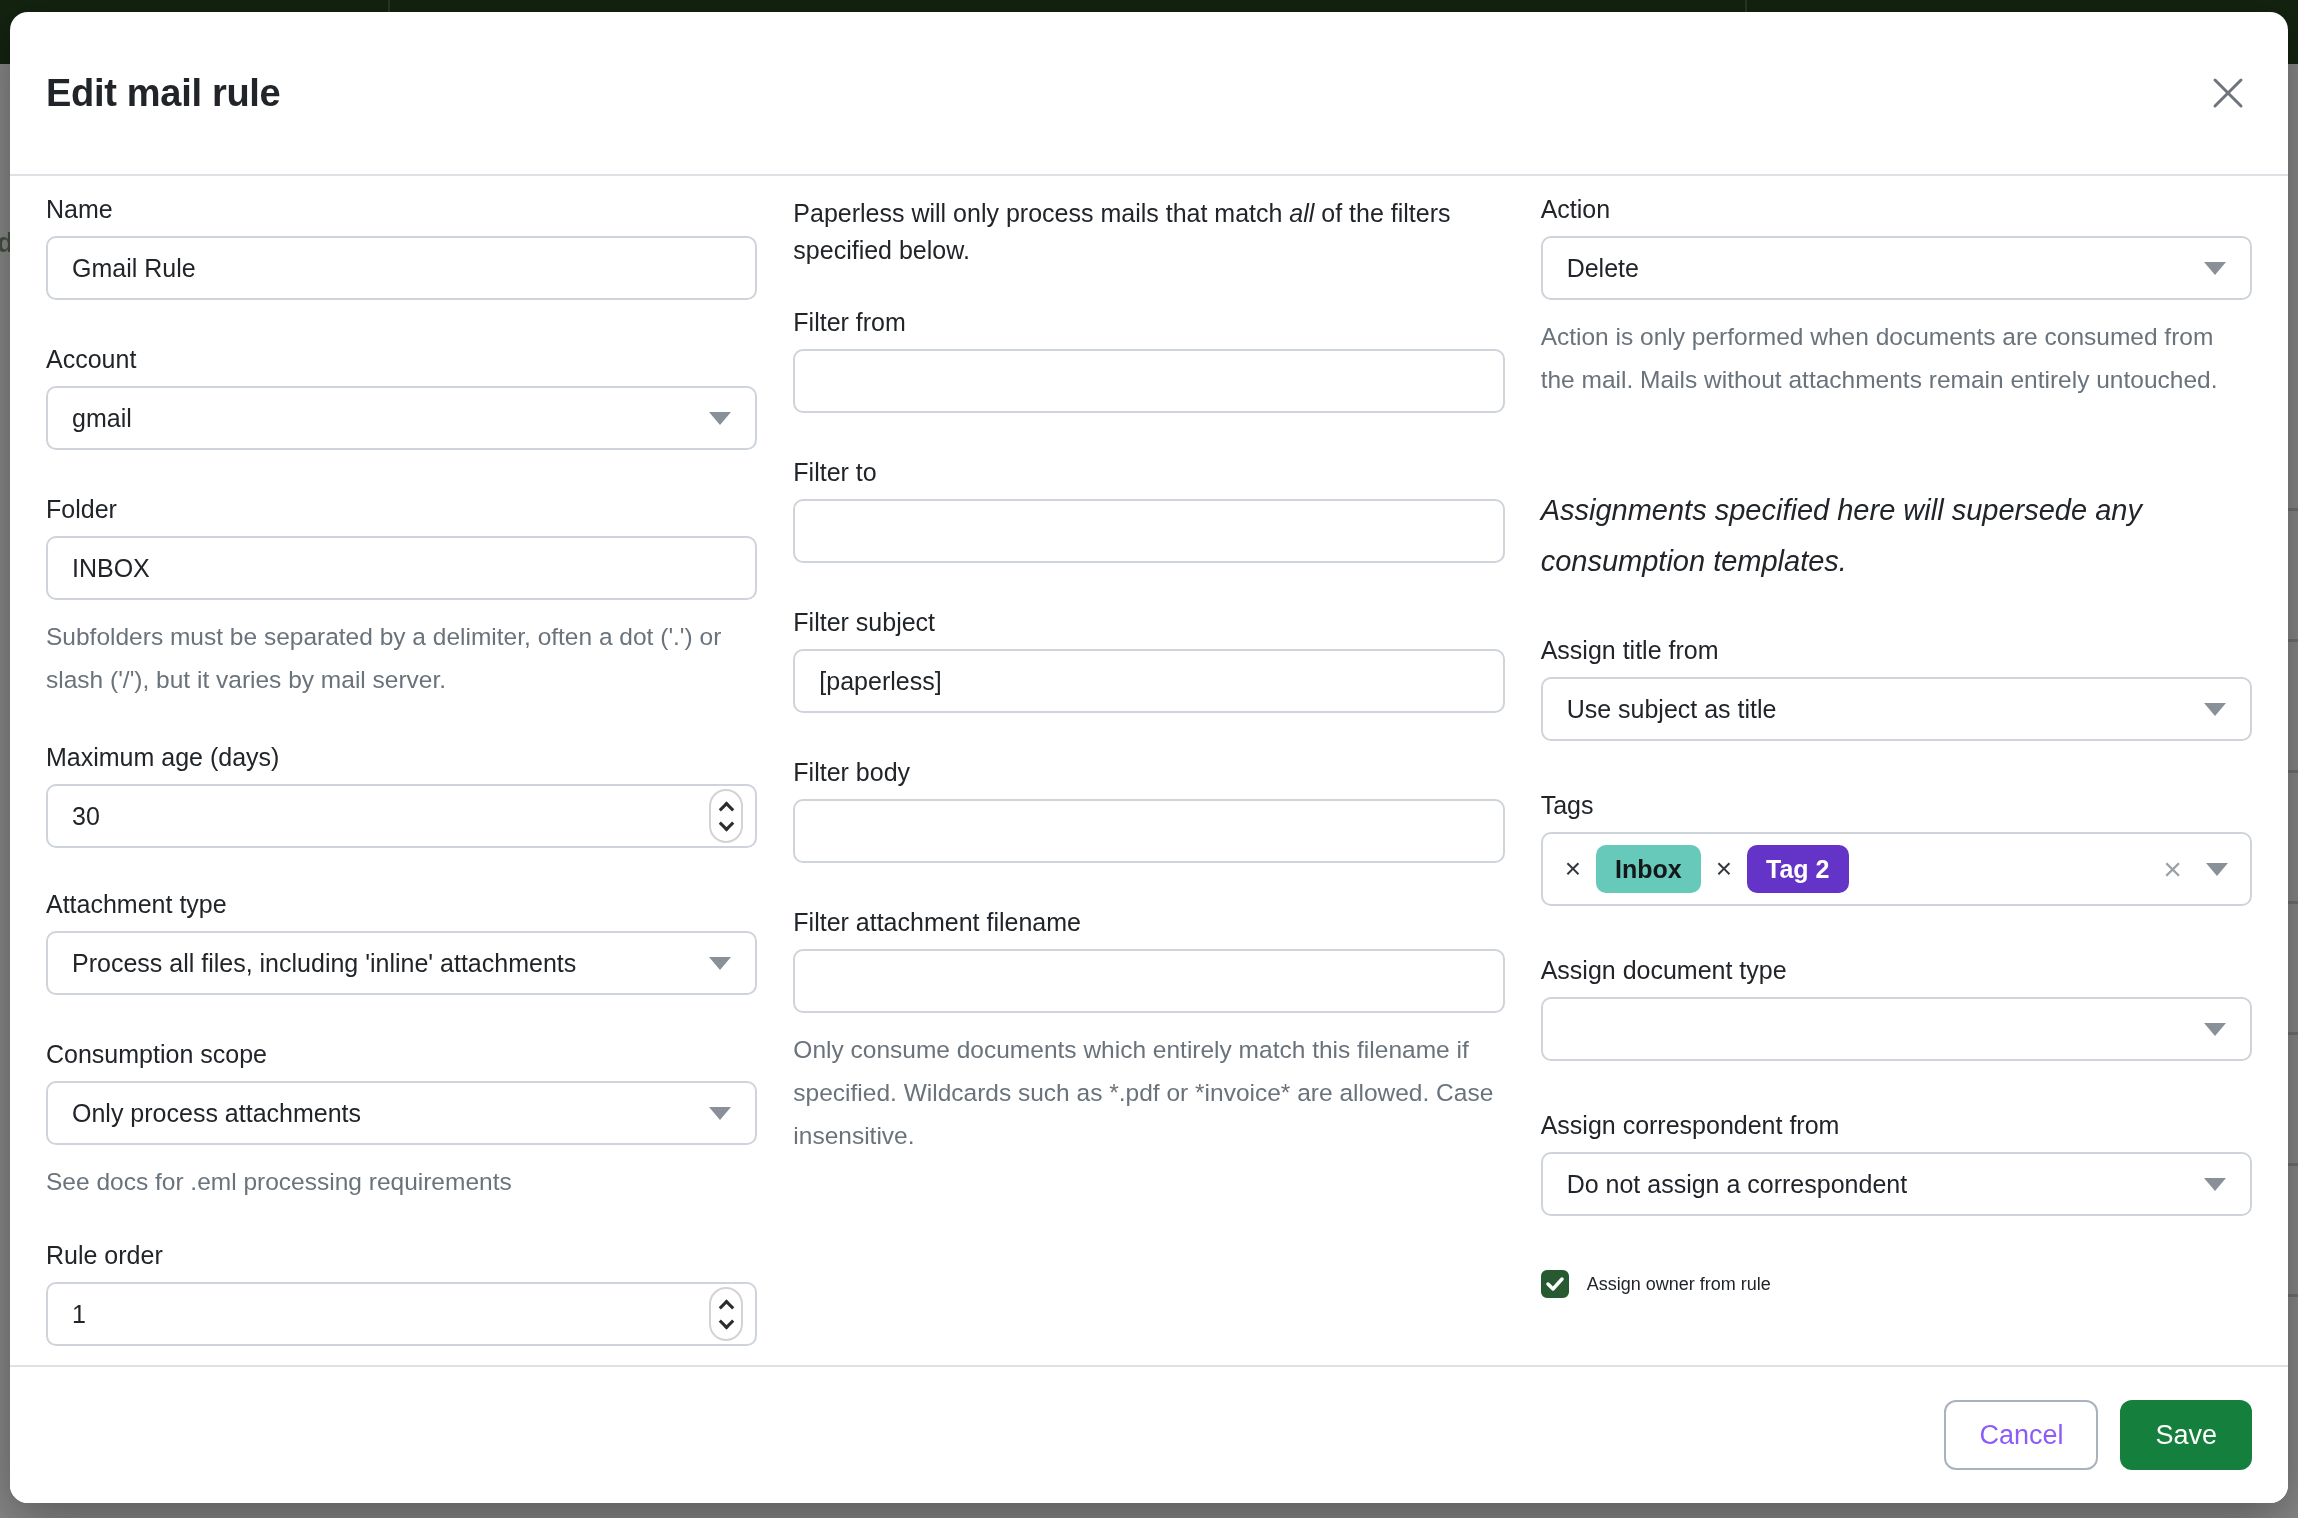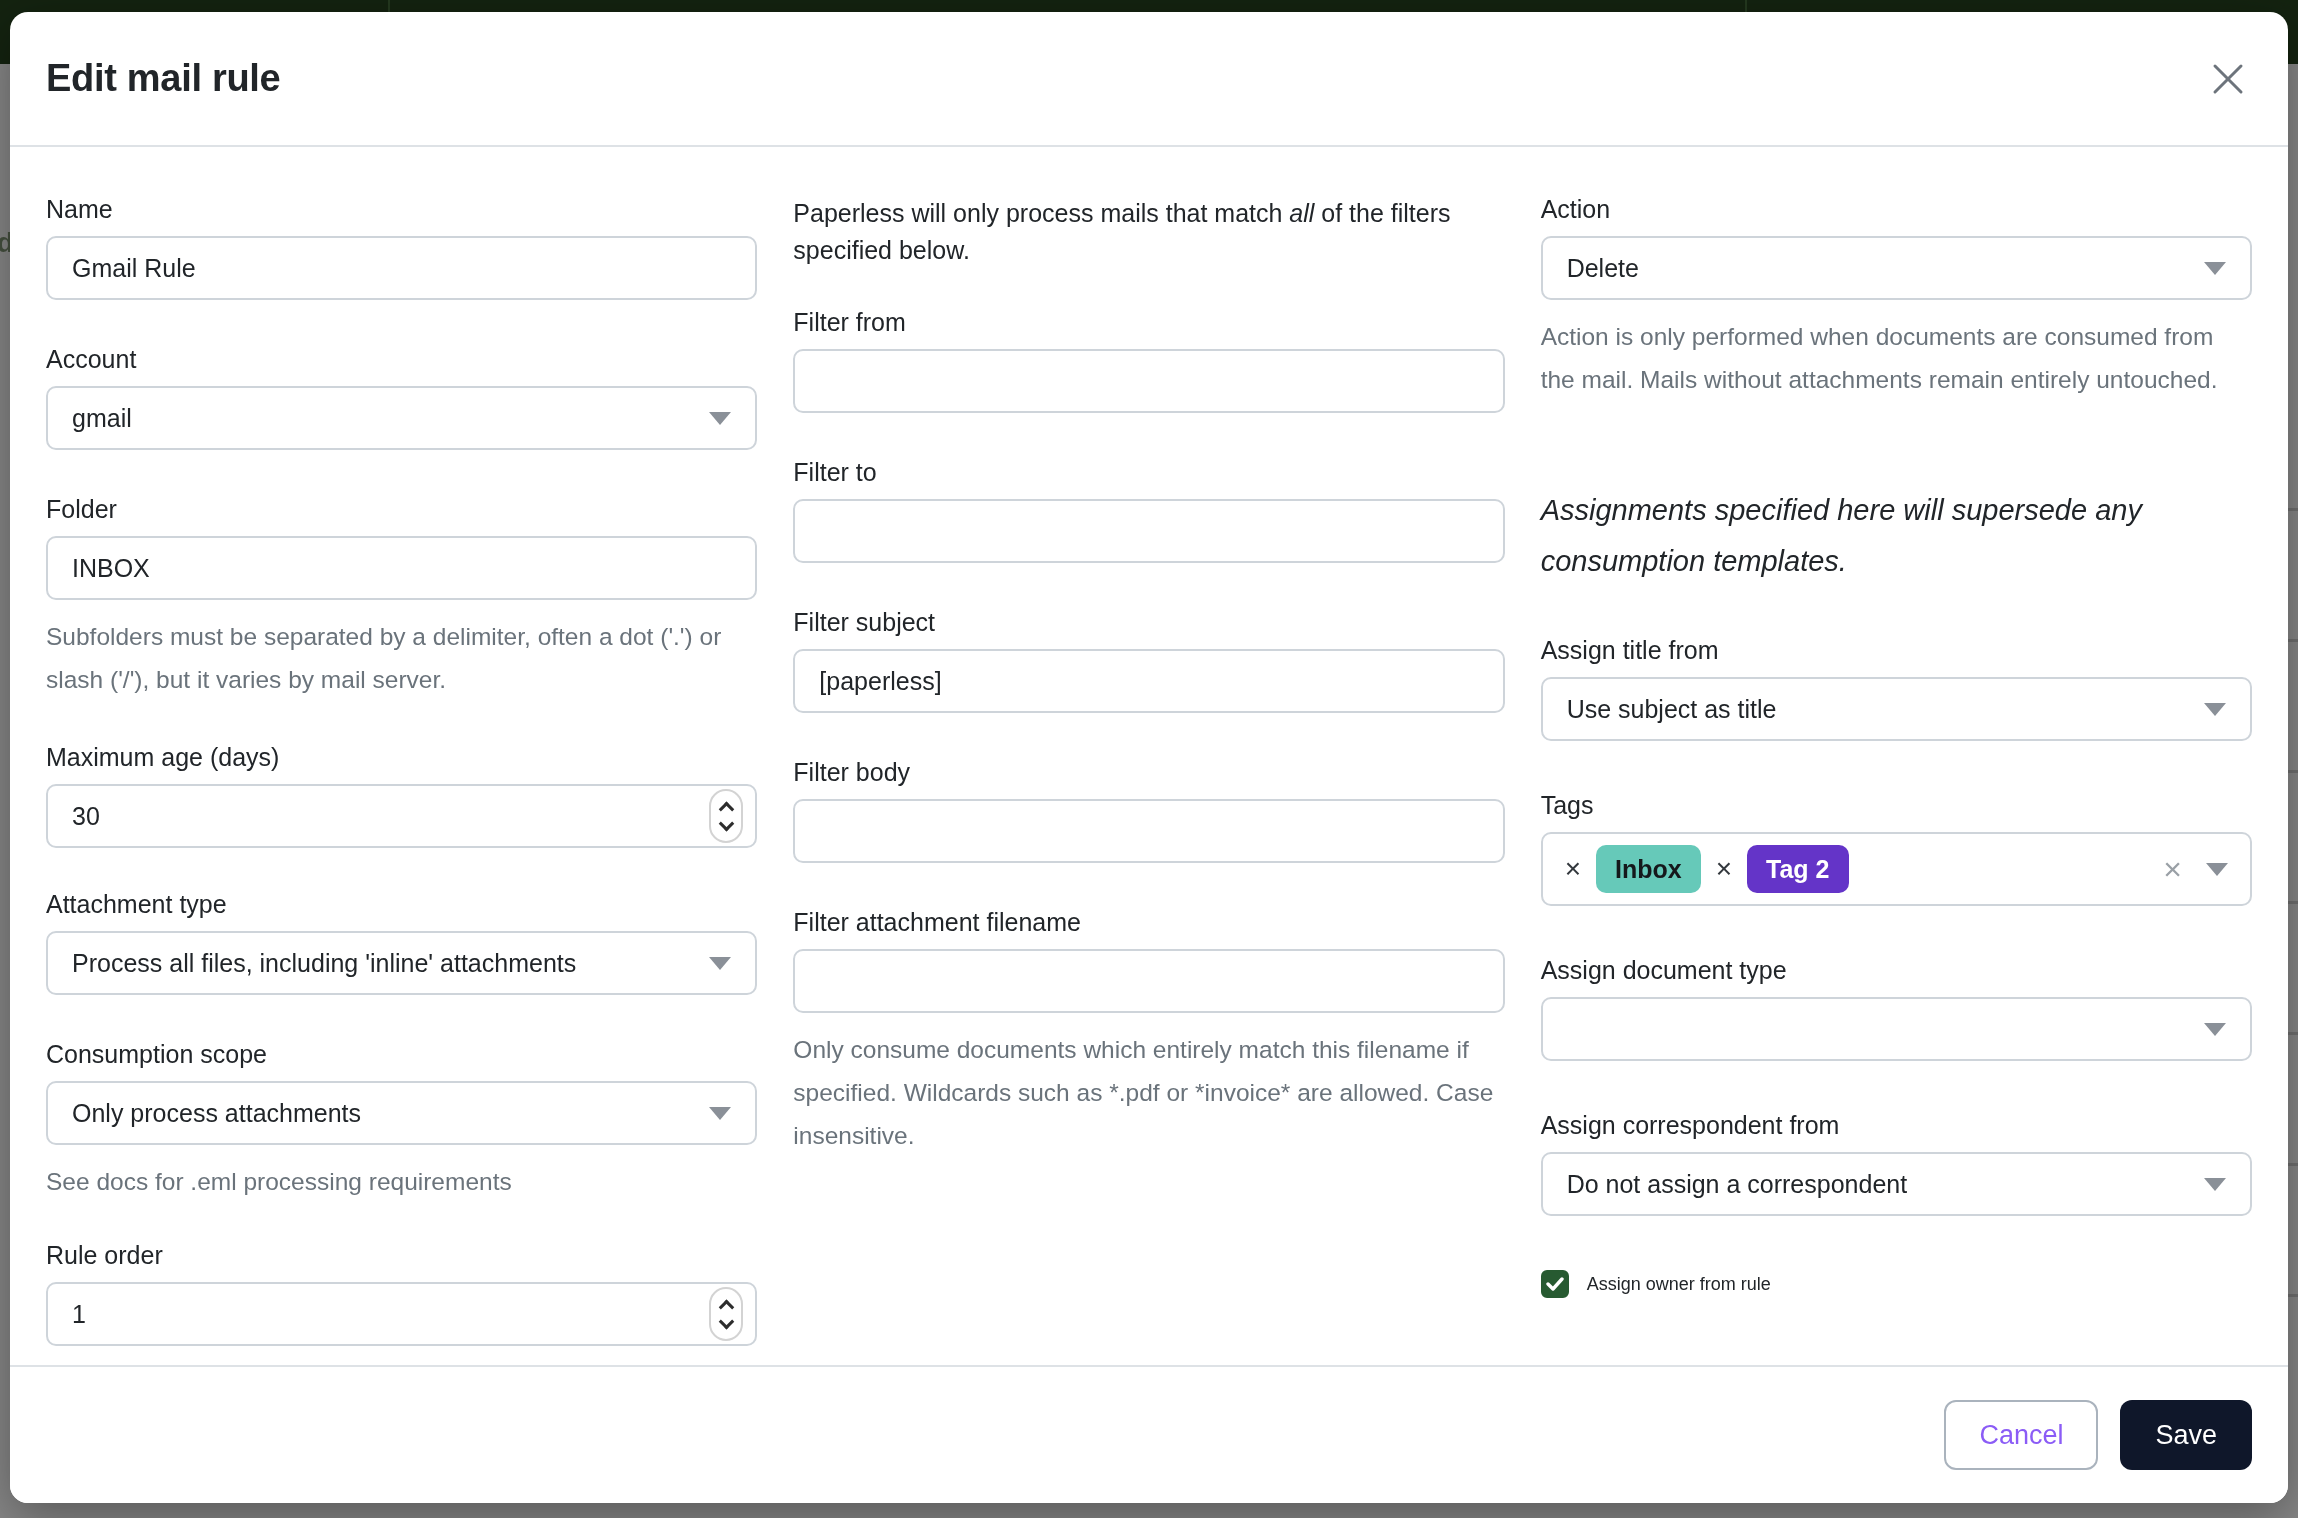--- a/index.html
+++ b/index.html
@@ -18,21 +18,21 @@
     position:absolute; right:0; top:380px; width:11px; height:940px;
     background:repeating-linear-gradient(#878787 0 128px, #707070 128px 131px);
   }
 
   
   .modal {
     position:absolute; left:10px; top:12px; width:2278px; height:1491px;
     background:#fff; border-radius:18px; box-shadow:0 14px 50px rgba(0,0,0,.35);
   }
   .modal-header {
-    position:absolute; top:0; left:0; right:0; height:135px;
+    position:absolute; top:0; left:0; right:0; height:164px;
     display:flex; align-items:center; padding:0 36px 0 36px;
     border-bottom:2px solid #dee2e6;
   }
   .modal-header h1 { font-size:38px; font-weight:700; letter-spacing:-.3px; }
   .close-btn {
     margin-left:auto; width:48px; height:48px; background:none; border:none;
     cursor:pointer; display:flex; align-items:center; justify-content:center;
   }
   .modal-body {
     position:absolute; top:137px; bottom:140px; left:0; right:0;
@@ -99,21 +99,21 @@
   }
   .checkbox svg { display:none; }
   .checkbox.checked { background:#275a31; border-color:#275a31; }
   .checkbox.checked svg { display:block; }
   .checklabel { font-size:18px; }
 
   
   .btn { height:70px; font-size:27px; border-radius:12px; cursor:pointer;
          font-family:inherit; display:flex; align-items:center; }
   .btn-cancel { padding:0 33px; background:#fff; color:#8b5cf6; border:2px solid #aab3bd; }
-  .btn-save   { padding:10px 35px; background:#0f172a; color:#fff; border:none; }
+  .btn-save   { padding:10px 35px; background:#15803d; color:#fff; border:none; }
 </style>
 </head>
 <body>
 
 <div class="topbar">
   <div class="seam" style="left:388px"></div>
   <div class="seam" style="left:1745px"></div>
 </div>
 <span class="frag">d</span>
 <div class="right-lines"></div>

